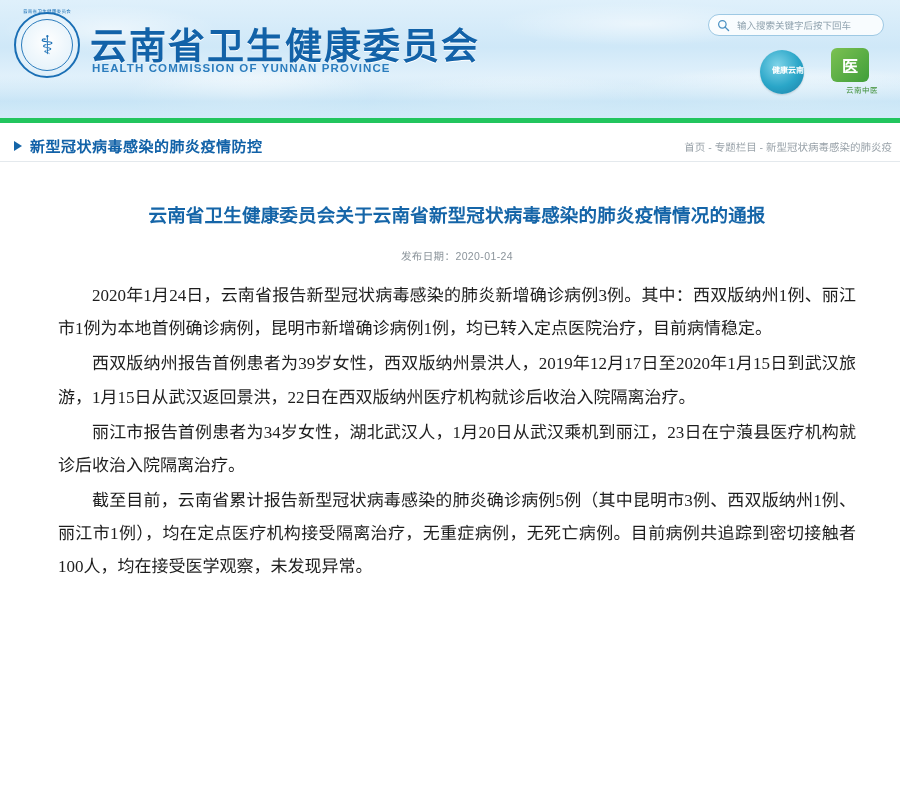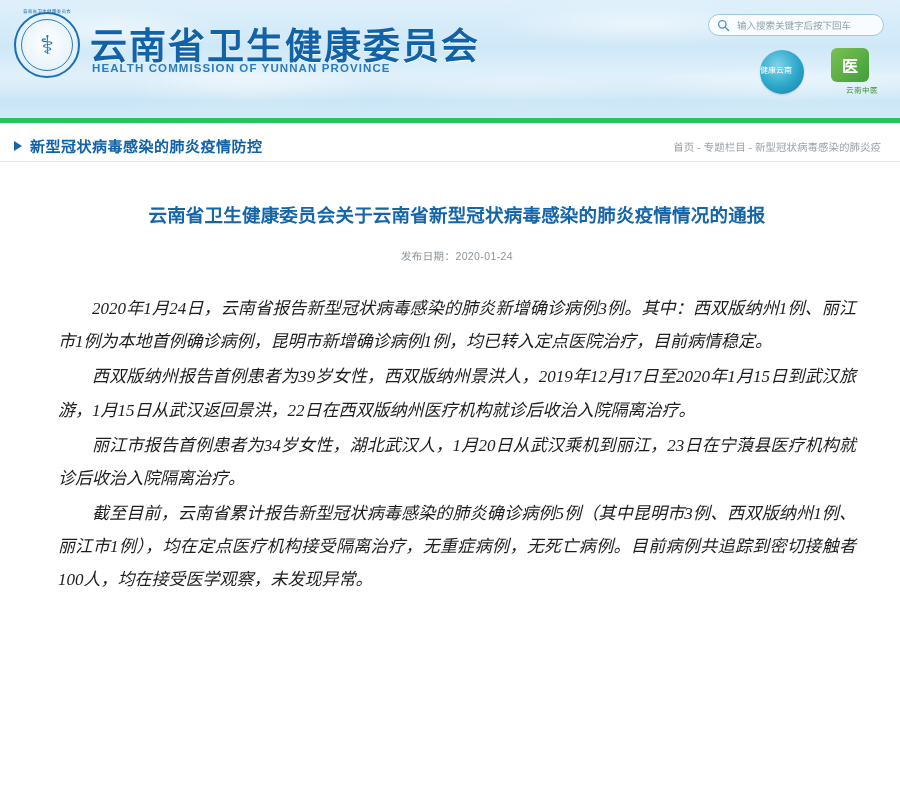--- a/index.html
+++ b/index.html
@@ -88,23 +88,24 @@
   }
   .search-input::placeholder { color: #8fa2ae; }
 
   .badge-group {
     position: absolute; right: 22px; top: 48px;
     display: flex; align-items: center; gap: 18px;
   }
   .badge-circle {
     width: 44px; height: 44px; border-radius: 50%;
     background: radial-gradient(circle at 40% 35%, #7fd3e8 0%, #2aa6c8 55%, #1d7ea6 100%);
-    display: flex; align-items: center; justify-content: flex-start;
+    display: flex; align-items: center; justify-content: flex-end;
     color: #fff; font-size: 8px; text-align: center; line-height: 1.05;
     box-shadow: 0 1px 2px rgba(0,0,0,.15);
+    font-weight: bold;
   }
   .badge-yn { display: flex; flex-direction: column; align-items: center; }
   .badge-yn .mark {
     width: 38px; height: 34px; border-radius: 6px;
     background: linear-gradient(135deg, #7cc152 0%, #3f9e3a 100%);
     display: flex; align-items: center; justify-content: center;
     color: #fff; font-size: 16px; font-weight: bold;
   }
   .badge-yn .cap { font-size: 7.5px; color: #3f8f36; margin-top: 2px; letter-spacing: .5px; margin-left: 24px; }
 
@@ -124,21 +125,21 @@
     border-left: 8px solid #1565a8;
     border-top: 5px solid transparent;
     border-bottom: 5px solid transparent;
     margin-right: 8px;
   }
   .nav-title {
     font-size: 15px; font-weight: bold; color: #1262a8;
     letter-spacing: .5px;
   }
   .breadcrumb {
-    position: absolute; right: 19px; top: 16px;
+    position: absolute; right: 8px; top: 16px;
     font-size: 10.5px; color: #9aa3aa; white-space: nowrap;
   }
   .nav-divider {
     position: absolute; left: 0; bottom: 0; width: 900px; height: 1px;
     background: #e4e9ed;
   }
 
   
   .article {
     position: relative;
@@ -153,27 +154,26 @@
     letter-spacing: .2px;
   }
   .article-meta {
     text-align: center;
     font-size: 10.5px;
     color: #8b949b;
     margin-top: 18px;
     letter-spacing: .4px;
   }
   .article-body {
-    margin-top: 29px;
+    margin-top: 16px;
     font-size: 17px;
     line-height: 1.95;
     color: #1d1d1d;
     text-align: justify;
     font-family: "Liberation Serif", "DejaVu Serif", serif;
-    font-style: italic;
   }
   .article-body p {
     margin: 0 0 2px 0;
     text-indent: 2em;
   }
 </style>
 </head>
 <body>
 
 <div class="page">

